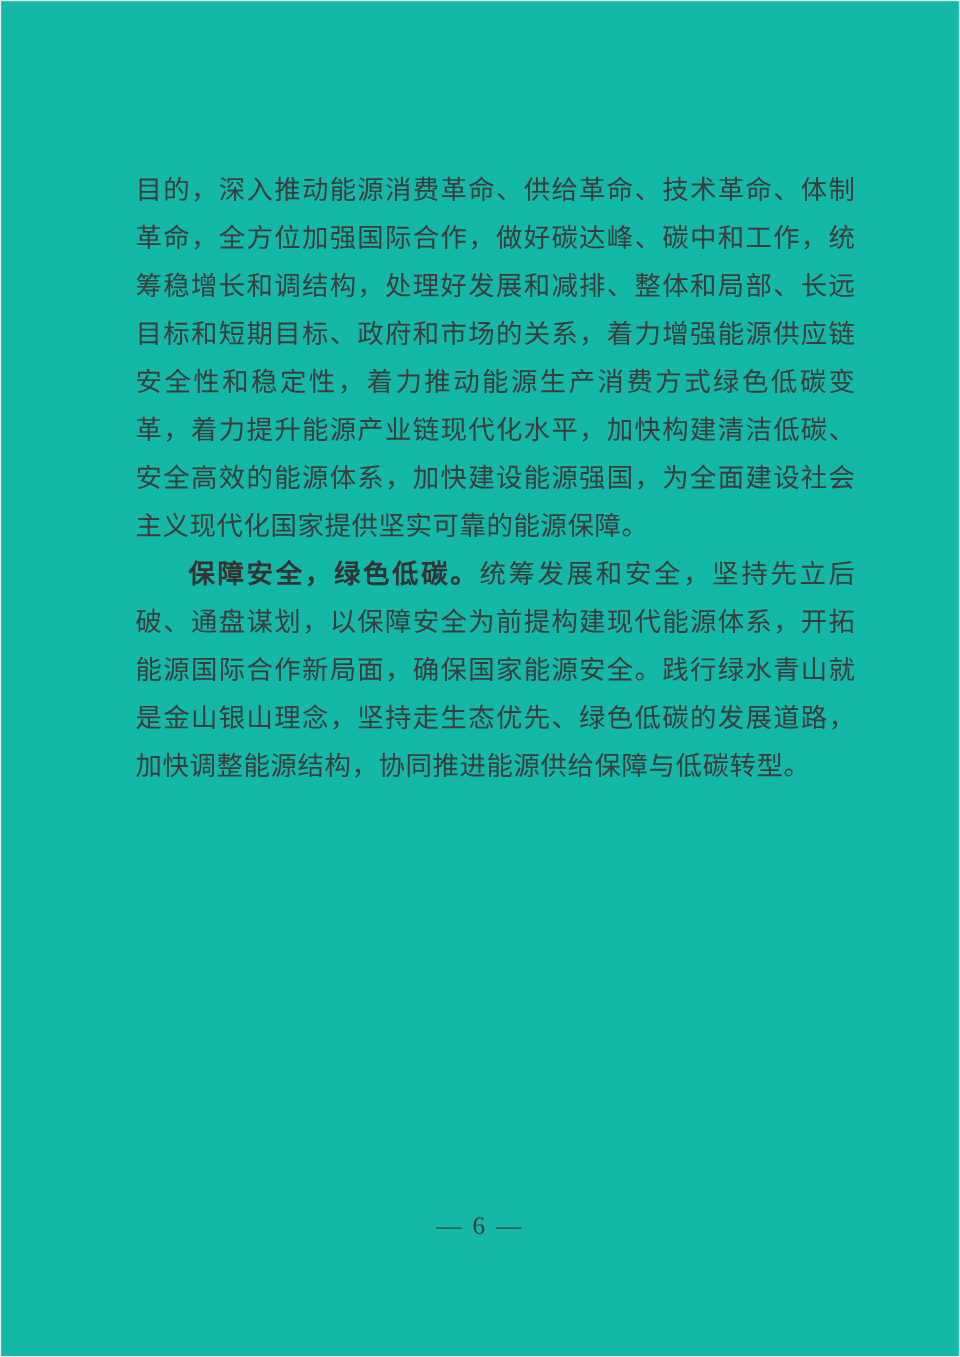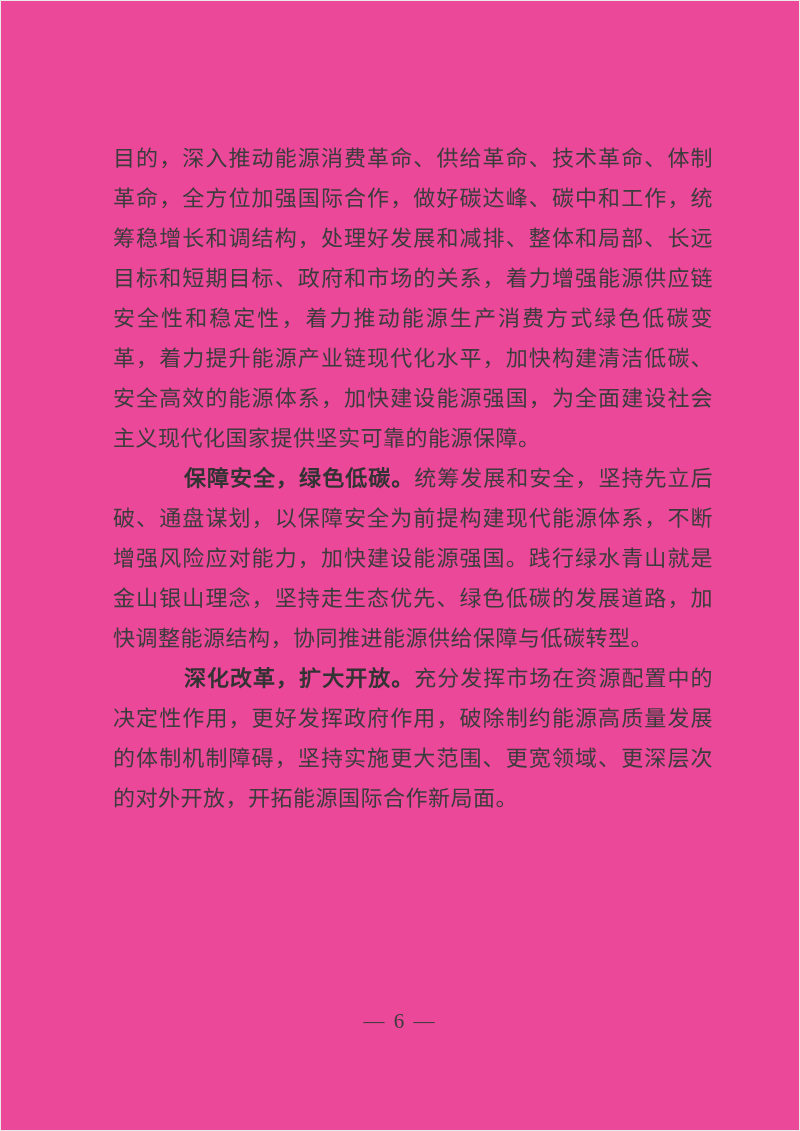--- a/index.html
+++ b/index.html
@@ -5,21 +5,21 @@
   html, body {
     margin: 0;
     padding: 0;
     background: #f2f2f2;
   }
   .page {
     position: relative;
     width: 800px;
     height: 1131px;
     margin: 0 auto;
-    background: #ec4899;
+    background: #14b8a6;
     border: 1px solid #e9e9e9;
     box-sizing: border-box;
     overflow: hidden;
     font-family: "Liberation Serif", "DejaVu Serif", serif;
   }
   .text-block {
     position: absolute;
     left: 112px;
     top: 138px;
     width: 600px;
@@ -42,21 +42,20 @@
     line-height: 40px;
     font-weight: bold;
     text-indent: 2em;
     color: #2e2e2e;
     font-family: "Liberation Sans", "DejaVu Sans", sans-serif;
     letter-spacing: 1px;
   }
   .lead {
     font-weight: bold;
     color: #333333;
-    margin-left: 27px;
   }
   .page-footer {
     position: absolute;
     left: 0;
     top: 1002px;
     width: 100%;
     text-align: center;
     font-size: 21px;
     line-height: 36px;
     color: #3c3c3c;
@@ -66,24 +65,23 @@
 </head>
 <body>
 
 <div class="page">
 
   <div class="text-block">
 
     <p class="para continuation">目的，深入推动能源消费革命、供给革命、技术革命、体制革命，全方位加强国际合作，做好碳达峰、碳中和工作，统筹稳增长和调结构，处理好发展和减排、整体和局部、长远目标和短期目标、政府和市场的关系，着力增强能源供应链安全性和稳定性，着力推动能源生产消费方式绿色低碳变革，着力提升能源产业链现代化水平，加快构建清洁低碳、安全高效的能源体系，加快建设能源强国，为全面建设社会主义现代化国家提供坚实可靠的能源保障。</p>
 
 
-    <p class="para"><span class="lead">保障安全，绿色低碳。</span><span>统筹发展和安全，坚持先立后破、通盘谋划，以保障安全为前提构建现代能源体系，不断增强风险应对能力，加快建设能源强国。践行绿水青山就是金山银山理念，坚持走生态优先、绿色低碳的发展道路，加快调整能源结构，协同推进能源供给保障与低碳转型。</span></p>
+    <p class="para"><span class="lead">保障安全，绿色低碳。</span><span>统筹发展和安全，坚持先立后破、通盘谋划，以保障安全为前提构建现代能源体系，开拓能源国际合作新局面，确保国家能源安全。践行绿水青山就是金山银山理念，坚持走生态优先、绿色低碳的发展道路，加快调整能源结构，协同推进能源供给保障与低碳转型。</span></p>
 
 
-    <p class="para"><span class="lead">深化改革，扩大开放。</span><span>充分发挥市场在资源配置中的决定性作用，更好发挥政府作用，破除制约能源高质量发展的体制机制障碍，坚持实施更大范围、更宽领域、更深层次的对外开放，开拓能源国际合作新局面。</span></p>
 
   </div>
 
   <div class="page-footer">
     <span>— 6 —</span>
   </div>
 
 </div>
 
 </body></html>

